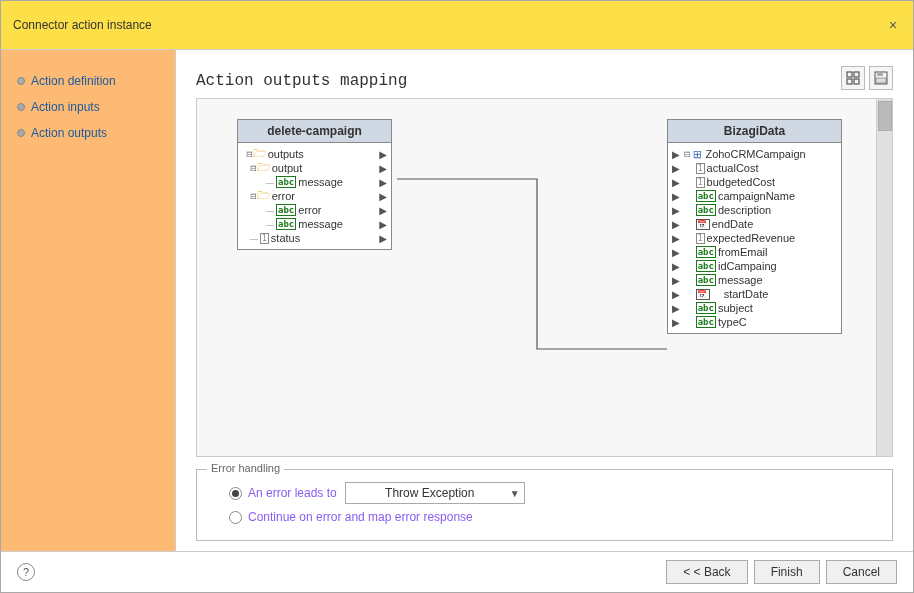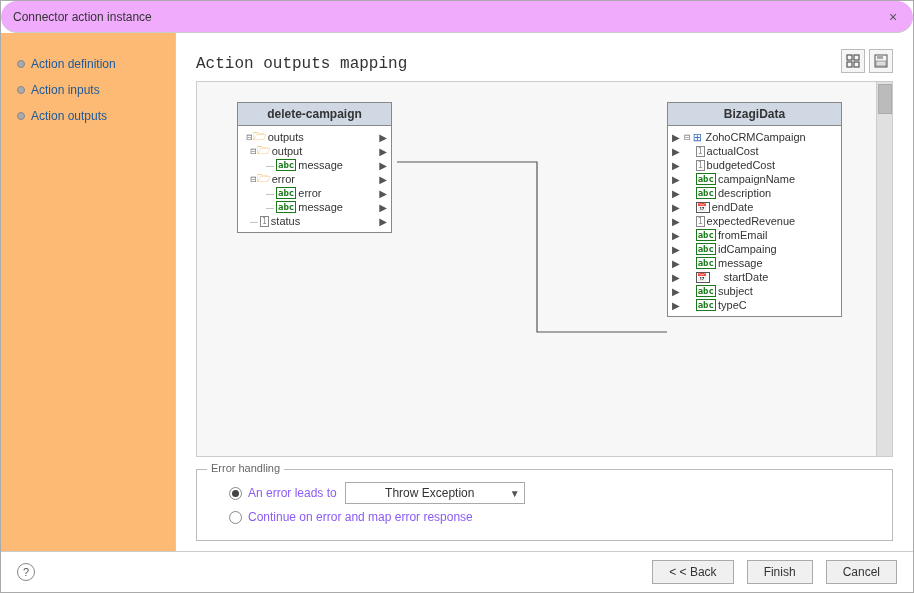--- a/index.html
+++ b/index.html
@@ -16,28 +16,27 @@
     }
     .dialog {
       width: 914px;
       height: 593px;
       background: #fff;
       border: 1px solid #aaa;
       display: flex;
       flex-direction: column;
     }
     .title-bar {
-      background: #f0abfc;
+      background: #fde047;
       border-bottom: 1px solid #ccc;
-      padding: 7px 12px;
+      padding: 24px 12px;
       display: flex;
       justify-content: space-between;
       align-items: center;
       height: 32px;
-      border-radius: 16px;
     }
     .title-bar-text {
       font-size: 12px;
       color: #333;
     }
     .close-btn {
       width: 16px;
       height: 16px;
       cursor: pointer;
       display: flex;
@@ -281,21 +280,21 @@
       border: 1px solid #888;
       display: flex;
       align-items: center;
       justify-content: center;
       font-size: 11px;
       color: #555;
       cursor: pointer;
     }
     .footer-buttons {
       display: flex;
-      gap: 13px;
+      gap: 6px;
     }
     .btn {
       padding: 4px 16px;
       border: 1px solid #aaa;
       background: #f0f0f0;
       cursor: pointer;
       font-size: 12px;
       color: #333;
       min-width: 65px;
       text-align: center;

